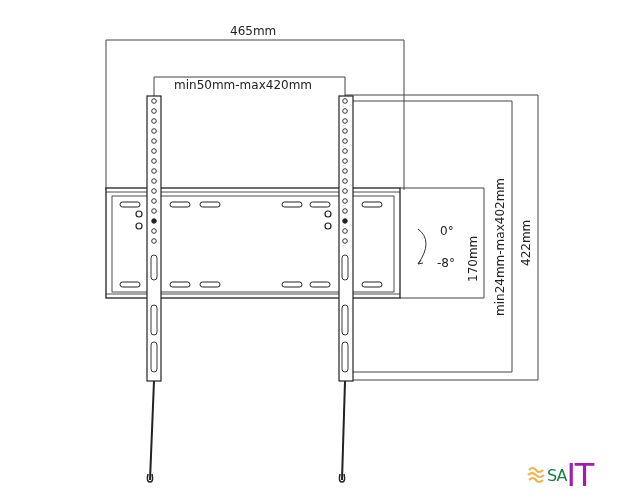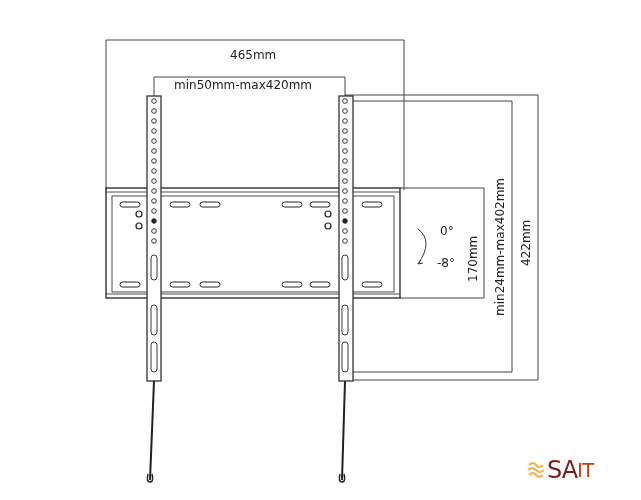--- a/index.html
+++ b/index.html
@@ -2,22 +2,22 @@
 <html><head>
 <meta charset="utf-8">
 <style>
   html, body { margin:0; padding:0; background:#ffffff; }
   body { width:641px; height:500px; position:relative; overflow:hidden; font-family:"DejaVu Sans", sans-serif; }
   #canvas { position:absolute; left:0; top:0; width:641px; height:500px; }
   .dim-label { position:absolute; font-size:12px; color:#222; white-space:nowrap; font-family:"DejaVu Sans", sans-serif; }
   .vert { transform-origin:left top; transform:rotate(-90deg); }
   .logo { position:absolute; left:527px; top:456px; display:flex; align-items:center; }
   .logo .mark { width:18px; height:20px; margin-right:2px; }
-  .logo .s { color:#7f1d1d; font-size:24px; font-family:"DejaVu Sans", sans-serif; letter-spacing:-1px; }
-  .logo .it { color:#c2410c; font-size:20px; font-family:"DejaVu Sans", sans-serif; letter-spacing:-1px; }
+  .logo .s { color:#15803d; font-size:16px; font-family:"DejaVu Sans", sans-serif; letter-spacing:-1px; }
+  .logo .it { color:#a21caf; font-size:32px; font-family:"DejaVu Sans", sans-serif; letter-spacing:-1px; }
 </style>
 </head>
 <body>
 
 <svg id="canvas" width="641" height="500" viewBox="0 0 641 500" xmlns="http://www.w3.org/2000/svg">
 
   <g stroke="#444" stroke-width="1" fill="none">
     <line x1="106" y1="40" x2="404" y2="40"></line>
     <line x1="106" y1="40" x2="106" y2="190"></line>
     <line x1="404" y1="40" x2="404" y2="190"></line>
@@ -116,21 +116,21 @@
     <circle cx="328" cy="214" r="3" fill="#fff"></circle>
       <circle cx="328" cy="226" r="3" fill="#fff"></circle>
     <line x1="345" y1="381" x2="342" y2="480" stroke-width="2"></line>
     <path d="M340,474 q-2,8 2,8 q4,0 2,-8" fill="none" stroke-width="1.5"></path>
   </g>
 
   <path d="M418,229 q16,12 0,35" fill="none" stroke="#333" stroke-width="1"></path>
   <path d="M418,264 l5,-1 M418,264 l3,-4" stroke="#333" stroke-width="1" fill="none"></path>
 </svg>
 
-<span class="dim-label" style="left:230px;top:24px;margin-top:24px;">465mm</span>
+<span class="dim-label" style="left:230px;top:24px;">465mm</span>
 <span class="dim-label" style="left:174px;top:78px;">min50mm-max420mm</span>
 <span class="dim-label" style="left:440px;top:224px;">0°</span>
 <span class="dim-label" style="left:437px;top:256px;">-8°</span>
 <span class="dim-label vert" style="left:466px;top:282px;">170mm</span>
 <span class="dim-label vert" style="left:493px;top:316px;">min24mm-max402mm</span>
 <span class="dim-label vert" style="left:519px;top:266px;">422mm</span>
 
 <div class="logo">
   <svg class="mark" viewBox="0 0 18 20">
     <path d="M2,5 q4,-4 7,0 q3,4 7,0" stroke="#f2b450" stroke-width="2.2" fill="none"></path>

